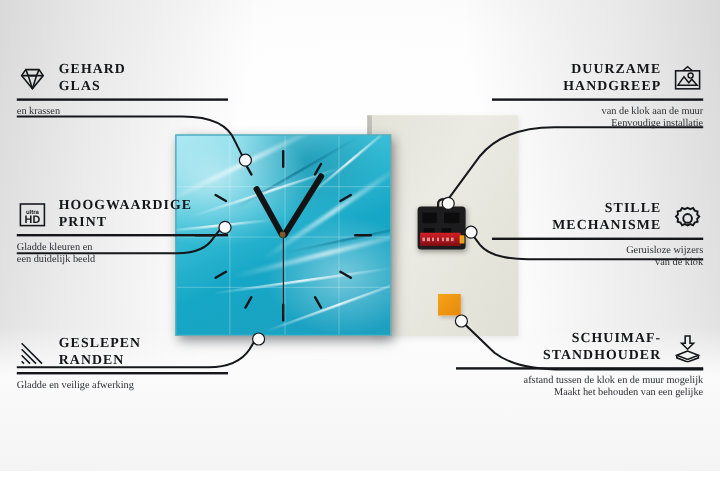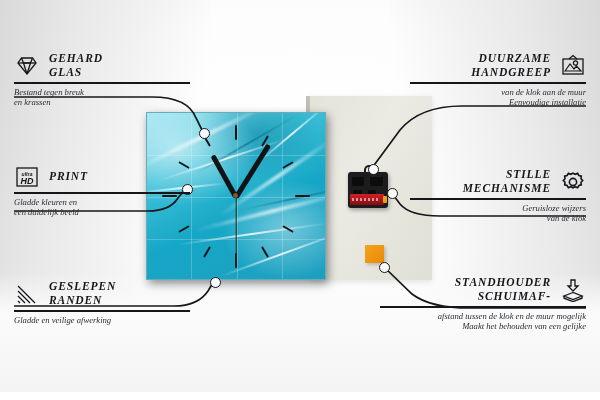--- a/index.html
+++ b/index.html
@@ -1,21 +1,21 @@
 <!DOCTYPE html>
 <html><head>
 <meta charset="utf-8">
 <style>
   html,body{margin:0;padding:0;}
   body{
     width:600px;height:400px;overflow:hidden;
     font-family:"Liberation Serif", serif;
     background:#ffffff;
   }
-  #stage{position:relative;width:600px;height:392px;overflow:hidden;font-style:italic;}
+  #stage{position:relative;width:600px;height:392px;overflow:hidden;}
 
   
   .bg-base{
     position:absolute;inset:0;
     background:
       radial-gradient(120% 90% at 50% 38%, #ffffff 0%, #fdfdfd 38%, #f3f3f3 66%, #e6e6e6 100%);
   }
   .bg-vignette-l{
     position:absolute;left:0;top:0;width:210px;height:400px;
     background:linear-gradient(100deg,#d9d9d9 0%,#e9e9e9 30%,rgba(255,255,255,0) 78%);
@@ -232,35 +232,35 @@
         </g>
           </svg>
       </div>
       <div class="titles">
         <span>GEHARD</span>
         <span>GLAS</span>
       </div>
     </div>
     <div class="rule" style="width:176px;"></div>
     <div class="desc">
-      <div>Bestand tegen breuk</div>
       <div>en krassen</div>
     </div>
   </div>
 
   <div class="item left" style="left:14px;top:165px;width:180px;">
     <div class="head">
       <div class="ico">
         <svg viewBox="0 0 26 24">
           <rect x="3" y="3" width="20" height="18" fill="none" stroke="#14161a" stroke-width="1.3"></rect>
           <text x="13" y="11" font-family="Liberation Sans, sans-serif" font-size="5" font-weight="700" fill="#14161a" text-anchor="middle">ultra</text>
           <text x="13" y="19" font-family="Liberation Sans, sans-serif" font-size="9" font-weight="700" fill="#14161a" text-anchor="middle">HD</text>
         </svg>
       </div>
       <div class="titles">
+        <span>HOOGWAARDIGE</span>
         <span>PRINT</span>
       </div>
     </div>
     <div class="rule" style="width:176px;"></div>
     <div class="desc">
       <div>Gladde kleuren en</div>
       <div>een duidelijk beeld</div>
     </div>
   </div>
 
@@ -327,22 +327,22 @@
     <div class="rule" style="width:176px;margin-left:4px;"></div>
     <div class="desc">
       <div>Geruisloze wijzers</div>
       <div>van de klok</div>
     </div>
   </div>
 
   <div class="item right" style="left:376px;top:276px;width:210px;">
     <div class="head">
       <div class="titles" style="flex:1;align-items:flex-end;">
+        <span>SCHUIMAF-</span>
         <span>STANDHOUDER</span>
-        <span>SCHUIMAF-</span>
       </div>
       <div class="ico">
         <svg viewBox="0 0 26 24">
             <g fill="none" stroke="#14161a" stroke-width="1.3">
           <path d="M11 2 h4 v6 h3 l-5 5 -5 -5 h3 z"></path>
           <path d="M13 14.5 L4 18 L13 21.5 L22 18 Z"></path>
           <path d="M4 18 v2.2 L13 23.6 L22 20.2 V18"></path>
         </g>
           </svg>
       </div>

